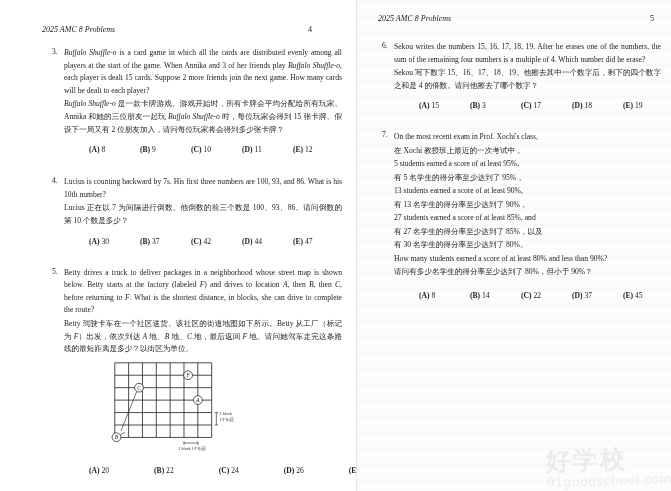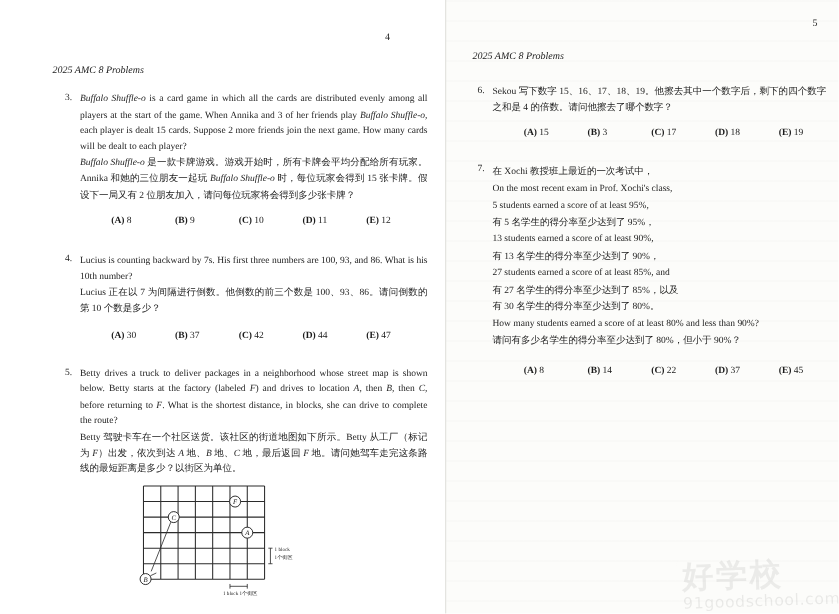--- a/index.html
+++ b/index.html
@@ -16,21 +16,21 @@
   .pagenum{font-style:normal;}
   .problems-left{margin:0 14px 0 52px;}
   .problems-right{margin:0 10px 0 26px;}
   .problem{position:relative;}
   #p3{margin-top:13px;} #p4{margin-top:22px;} #p5{margin-top:21px;}
   #p6{margin-top:18px;} #p7{margin-top:20px;}
   .pnum{position:absolute;left:0;top:0;font-size:7.6px;}
   .pbody{margin-left:12px;}
   .pbody p{margin:0;font-size:7.6px;line-height:12.6px;text-align:justify;color:#1b1b1b;}
   p.zh{margin-top:1px;}
-  .it{font-style:italic;margin-top:26px;}
+  .it{font-style:italic;}
   .opts{display:flex;margin:9px 0 0 -3px;font-size:7.6px;padding-left:28px;}
   .opts-tight{margin-top:5px;gap:45px;}
   .opts-p7{margin-top:12px;}
   .opt{width:51px;white-space:nowrap;}
   .opt:last-child{width:auto;}
   .opt b{font-weight:700;}
   .l7{line-height:13.5px !important;text-align:left !important;}
   .ind-en{margin-left:22px;}
   .ind-zh{margin-left:14px;}
   .figure{margin:4px 0 0 47px;}
@@ -156,36 +156,37 @@
     <div class="hdr">
       <span class="it">2025 AMC 8 Problems</span>
       <span class="pagenum">5</span>
     </div>
 
     <div class="problems-right">
 
       <div class="problem" id="p6">
         <span class="pnum">6.</span>
         <div class="pbody">
+          <p>Sekou writes the numbers 15, 16, 17, 18, 19. After he erases one of the numbers, the sum of the remaining four numbers is a multiple of 4. Which number did he erase?</p>
           <p class="zh">Sekou 写下数字 15、16、17、18、19。他擦去其中一个数字后，剩下的四个数字之和是 4 的倍数。请问他擦去了哪个数字？</p>
           <div class="opts">
             <span class="opt"><b>(A)</b> <span>15</span></span>
             <span class="opt"><b>(B)</b> <span>3</span></span>
             <span class="opt"><b>(C)</b> <span>17</span></span>
             <span class="opt"><b>(D)</b> <span>18</span></span>
             <span class="opt"><b>(E)</b> <span>19</span></span>
           </div>
         </div>
       </div>
 
       <div class="problem" id="p7">
         <span class="pnum">7.</span>
         <div class="pbody">
+          <p class="l7">On the most recent exam in Prof. Xochi's class,</p>
           <p class="l7">在 Xochi 教授班上最近的一次考试中，</p>
-          <p class="l7">On the most recent exam in Prof. Xochi's class,</p>
           <p class="l7 ind-en">5 students earned a score of at least 95%,</p>
           <p class="l7 ind-zh">有 5 名学生的得分率至少达到了 95%，</p>
           <p class="l7 ind-en">13 students earned a score of at least 90%,</p>
           <p class="l7 ind-zh">有 13 名学生的得分率至少达到了 90%，</p>
           <p class="l7 ind-en">27 students earned a score of at least 85%, and</p>
           <p class="l7 ind-zh">有 27 名学生的得分率至少达到了 85%，以及</p>
           <p class="l7 ind-zh">有 30 名学生的得分率至少达到了 80%。</p>
           <p class="l7">How many students earned a score of at least 80% and less than 90%?</p>
           <p class="l7">请问有多少名学生的得分率至少达到了 80%，但小于 90%？</p>
           <div class="opts opts-p7">

